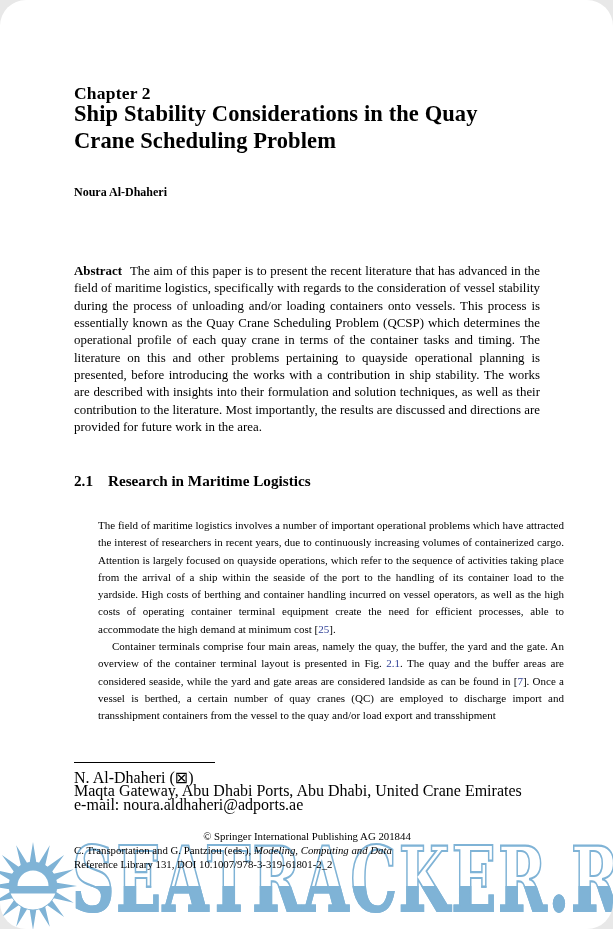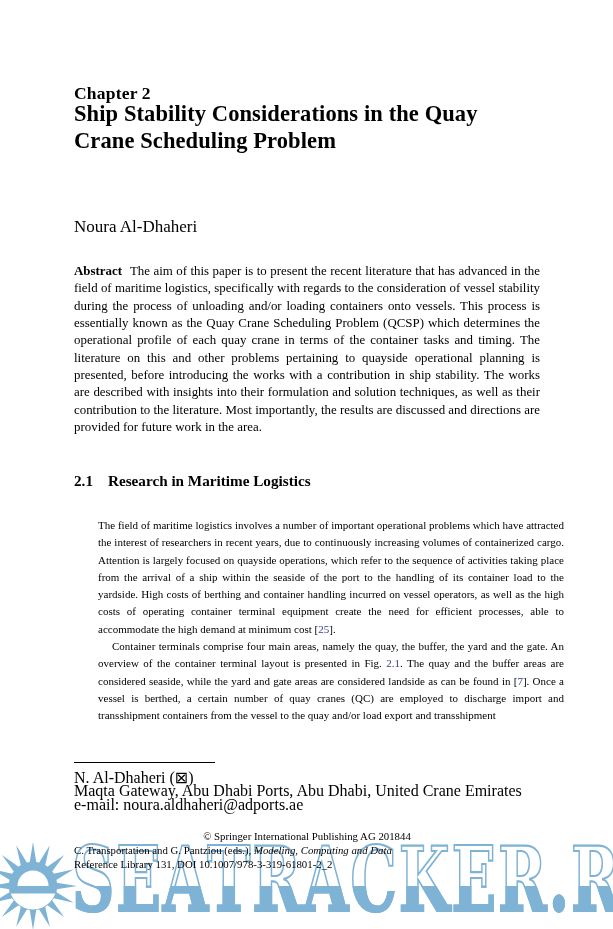--- a/index.html
+++ b/index.html
@@ -4,26 +4,27 @@
 <style>
   :root{
     --link:#2e3f96;
     --wm:#7fb3d6;
   }
   html,body{margin:0;padding:0;background:#e8e8e8;}
   .page{
     position:relative;width:613px;height:929px;background:#ffffff;
     font-family:"Liberation Serif",serif;color:#000;overflow:hidden;
     margin:0 auto;
+    border-radius:26px;
   }
   .abs{position:absolute;}
   .chapter-label{left:74px;top:83px;font-size:17.5px;font-weight:bold;letter-spacing:.2px;}
   .book-title{left:74px;top:101px;font-size:22.5px;line-height:26.5px;font-weight:bold;letter-spacing:.1px;}
   .book-title span{display:block;}
-  .author-name{left:74px;top:185px;font-size:17px;font-weight:normal;margin-top:32px;}
+  .author-name{left:74px;top:185px;font-size:12px;font-weight:bold;}
   .abstract{left:74px;top:263px;width:466px;font-size:12.9px;line-height:17.35px;text-align:justify;}
   .abstract-label{font-weight:bold;padding-right:8px;}
   .section-heading{left:74px;top:472px;font-size:15.2px;font-weight:bold;}
   .section-number{display:inline-block;margin-right:15px;}
   .bodytext{left:64px;top:517px;width:466px;font-size:11px;line-height:17.3px;text-align:justify;margin-left:34px;}
   .bodytext p{margin:0;}
   .para-indent{text-indent:14px;}
   .ref-link{color:var(--link);}
   .footnote-rule{left:74px;top:762px;width:141px;height:0;border-top:1.2px solid #000;}
   .footnote{left:74px;top:771px;width:466px;font-size:16px;line-height:13.4px;}

